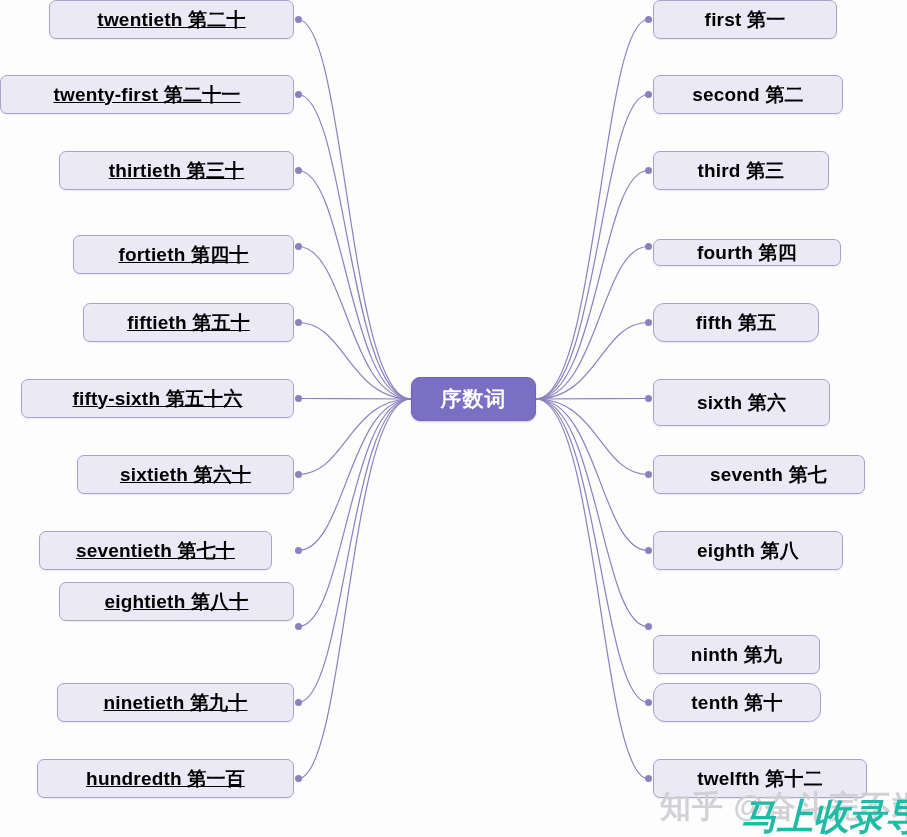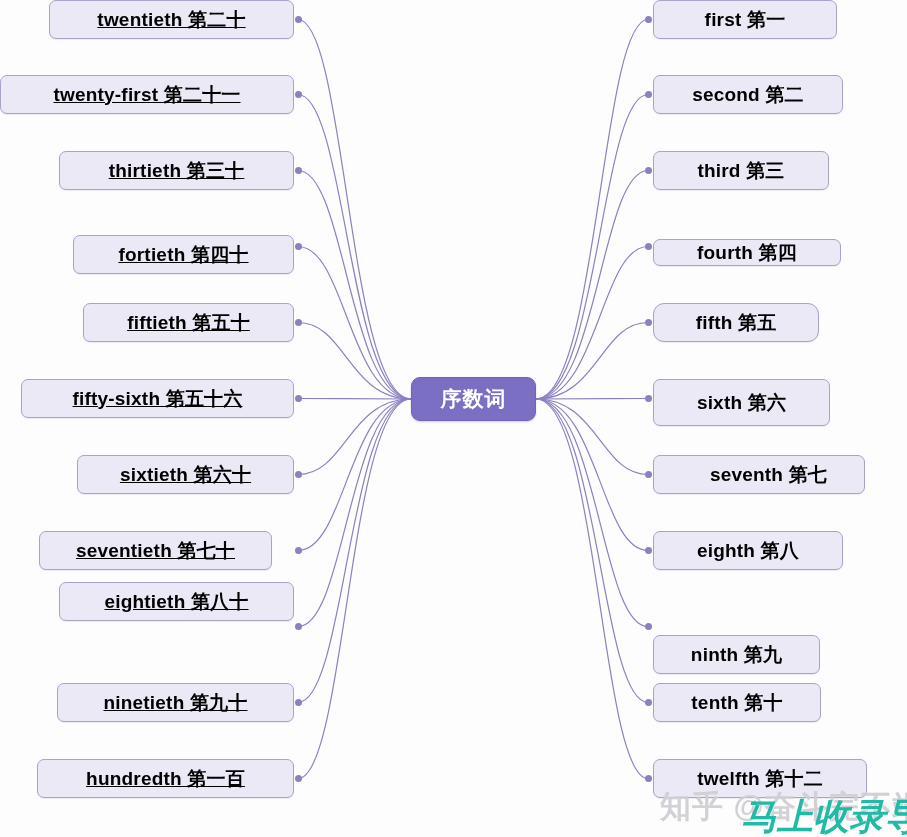--- a/index.html
+++ b/index.html
@@ -165,21 +165,21 @@
       </div>
       <div class="dot" style="left: 644.5px; top: 471px; background: rgb(139, 128, 192);"></div>
       <div class="node right" style="top: 531px; width: 190px; height: 39px; left: 653px; text-align: right;">
         <span class="node-label">eighth  第八</span>
       </div>
       <div class="dot" style="left: 644.5px; top: 547px; background: rgb(139, 128, 192);"></div>
       <div class="node right" style="top: 635px; width: 167px; height: 39px; left: 653px;">
         <span class="node-label">ninth 第九</span>
       </div>
       <div class="dot" style="left: 644.5px; top: 623px; background: rgb(139, 128, 192);"></div>
-      <div class="node right" style="top: 683px; width: 168px; height: 39px; left: 653px;">
+      <div class="node right" style="top: 683px; width: 168px; height: 39px; left: 653px; border-radius: 12px;">
         <span class="node-label">tenth 第十</span>
       </div>
       <div class="dot" style="left: 644.5px; top: 699px; background: rgb(139, 128, 192);"></div>
       <div class="node right" style="top: 759px; width: 214px; height: 39px; left: 653px;">
         <span class="node-label">twelfth  第十二</span>
       </div>
       <div class="dot" style="left: 644.5px; top: 775px; background: rgb(139, 128, 192);"></div>
     </div>
   <div id="left-nodes">
       <div class="node left" style="top: 0px; width: 245px; height: 39px; left: 49px;">

